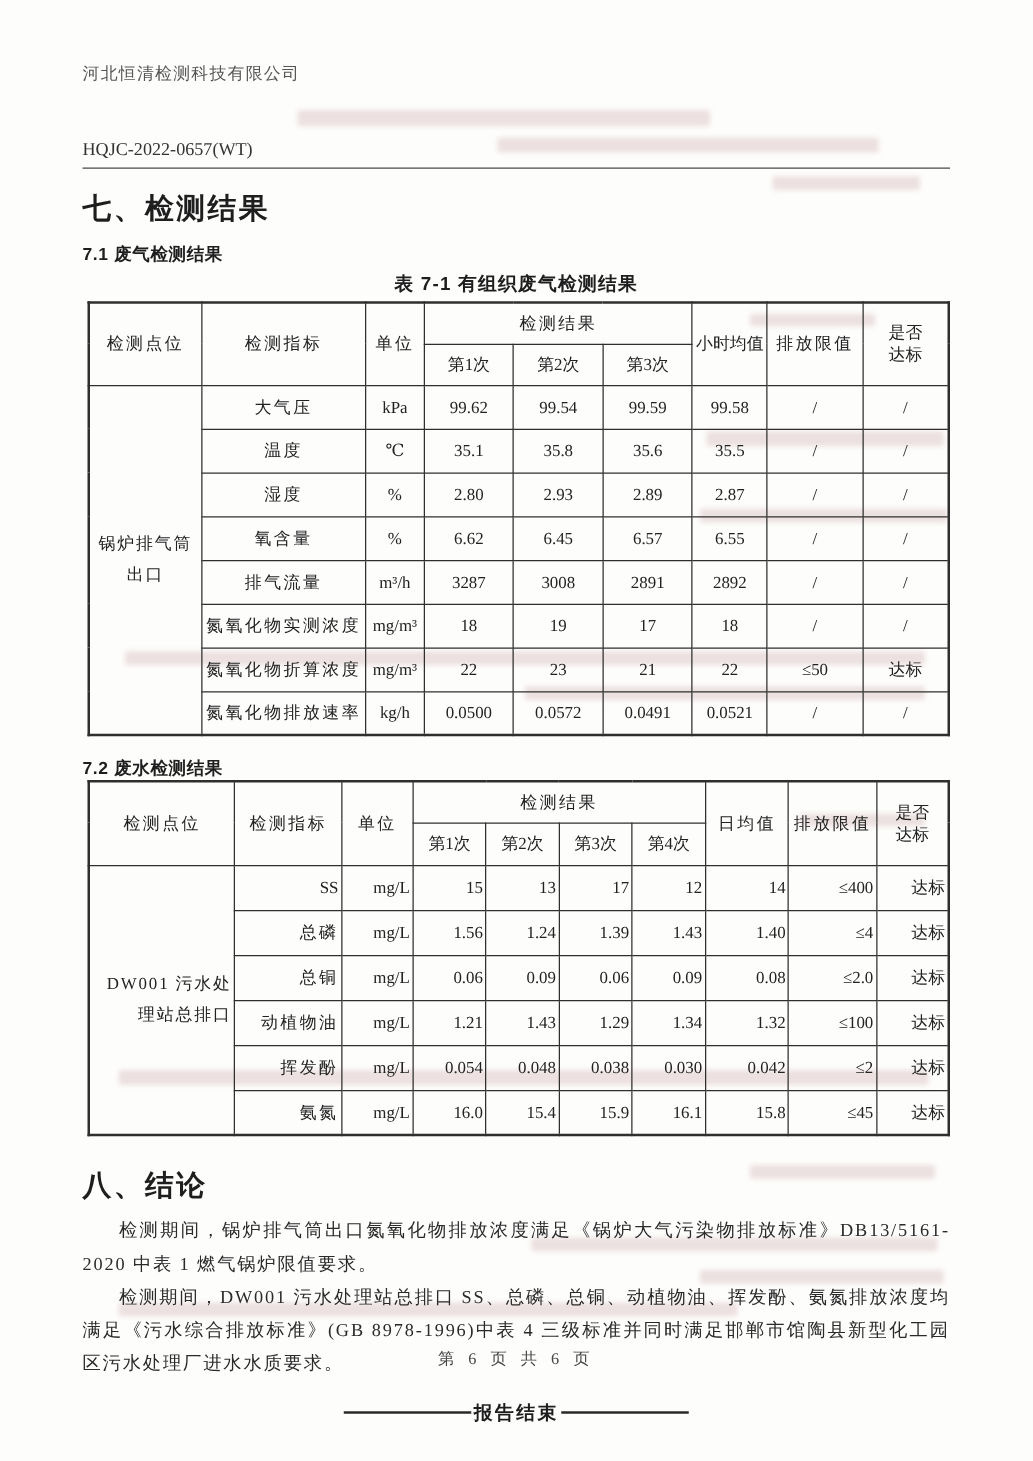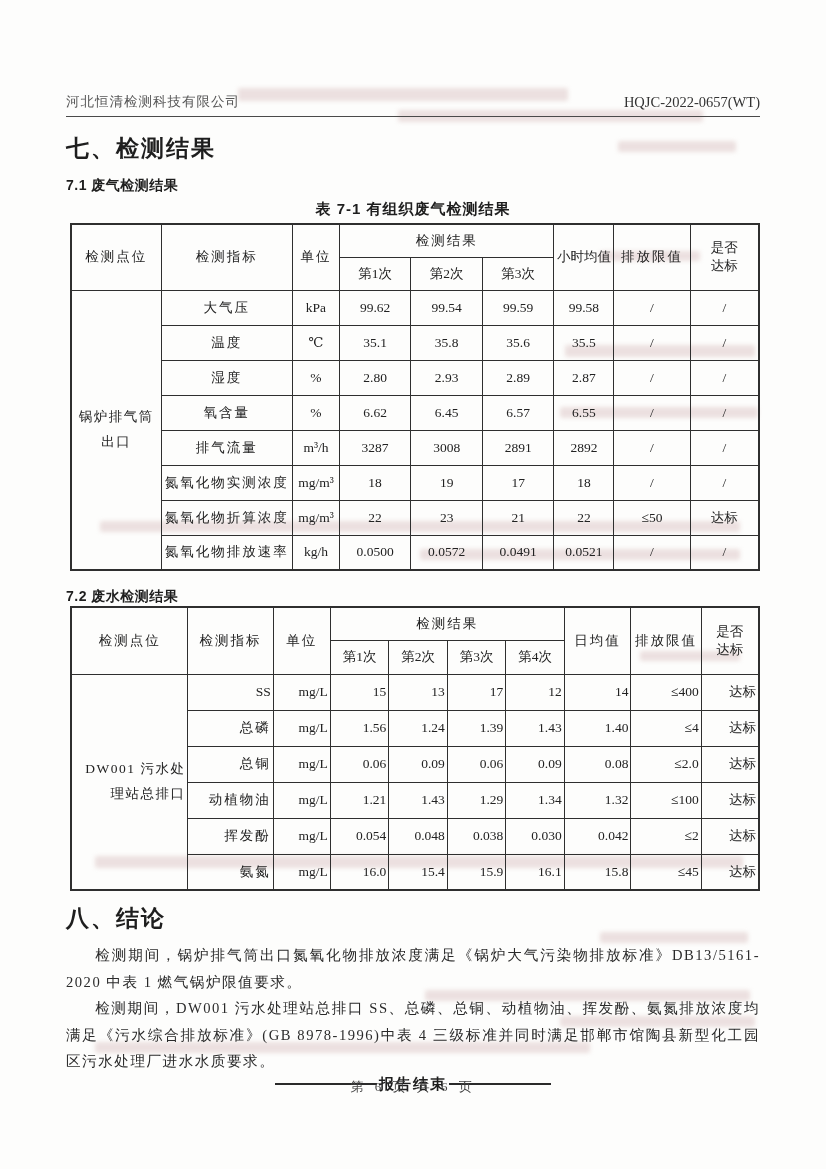--- a/index.html
+++ b/index.html
@@ -10,23 +10,24 @@
     margin:0 auto;
     background:#fdfdfc;
     font-family:"Liberation Serif","DejaVu Serif",serif;
     color:#2b2b2b;
     overflow:hidden;
   }
   .content { position:relative; padding:50px 66px 0 66px; z-index:2; }
 
   
   .doc-header {
-    display:flex; justify-content:space-between; align-items:flex-end;
+    display:flex; justify-content:space-between; align-items:flex-start;
     border-bottom:1.6px solid #4a4a4a;
     padding-bottom:5px;
+    flex-direction:column;
   }
   .company-name { font-size:13.5px; color:#555; letter-spacing:1px; }
   .report-no { font-size:14.5px; color:#333;margin-top:44px; }
 
   
   .h-main {
     font-family:"Liberation Sans","DejaVu Sans",sans-serif;
     font-weight:bold; font-size:23px; color:#1e1e1e;
     letter-spacing:2px; margin-top:16px;
   }
@@ -70,21 +71,21 @@
   .para {
     font-size:14.6px; line-height:1.82; color:#2a2a2a;
     text-align:justify; text-indent:2em; letter-spacing:1.5px;
     width:694px;
   }
   .concl-wrap { margin-top:8px; }
 
   
   .end-line {
     display:flex; align-items:center; justify-content:center;
-    margin-top:0; gap:0;
+    margin-top:16px; gap:0;
   }
   .end-dash { width:102px; border-top:2px solid #2a2a2a; }
   .end-text {
     font-weight:bold; font-size:15px; letter-spacing:2px; color:#1e1e1e;
     padding:0 2px;
   }
 
   
   .page-footer {
     position:absolute; left:0; right:0; top:1078px;
@@ -344,21 +345,21 @@
           <td>15.4</td>
           <td>15.9</td>
           <td>16.1</td>
           <td>15.8</td>
           <td>≤45</td>
           <td>达标</td>
         </tr>
       </tbody>
     </table>
 
-    <div class="h-main" style="margin-top:12px">八、结论</div>
+    <div class="h-main" style="margin-top:24px">八、结论</div>
     <div class="concl-wrap">
       <p class="para">检测期间，锅炉排气筒出口氮氧化物排放浓度满足《锅炉大气污染物排放标准》DB13/5161-2020 中表 1 燃气锅炉限值要求。</p>
       <p class="para">检测期间，DW001 污水处理站总排口 SS、总磷、总铜、动植物油、挥发酚、氨氮排放浓度均满足《污水综合排放标准》(GB 8978-1996)中表 4 三级标准并同时满足邯郸市馆陶县新型化工园区污水处理厂进水水质要求。</p>
     </div>
 
     <div class="end-line">
       <span class="end-dash"></span>
       <span class="end-text">报告结束</span>
       <span class="end-dash"></span>
     </div>

